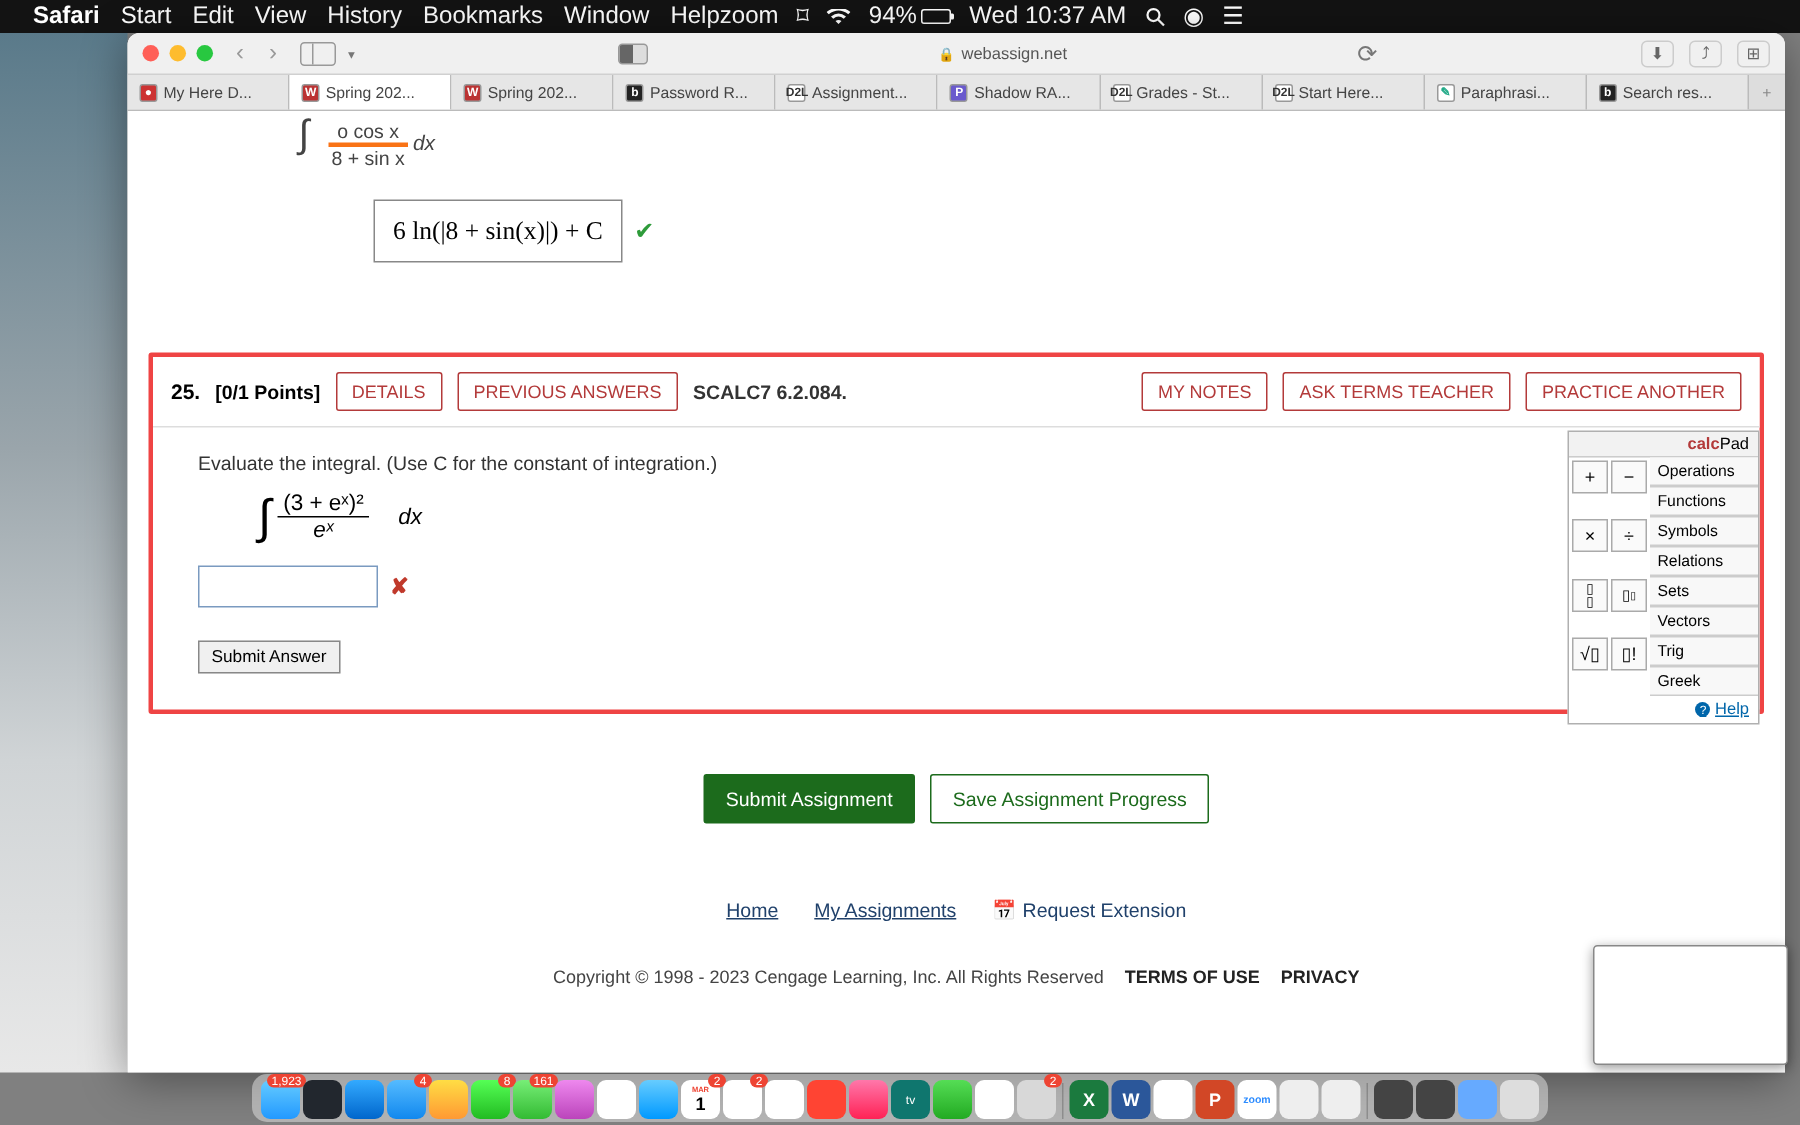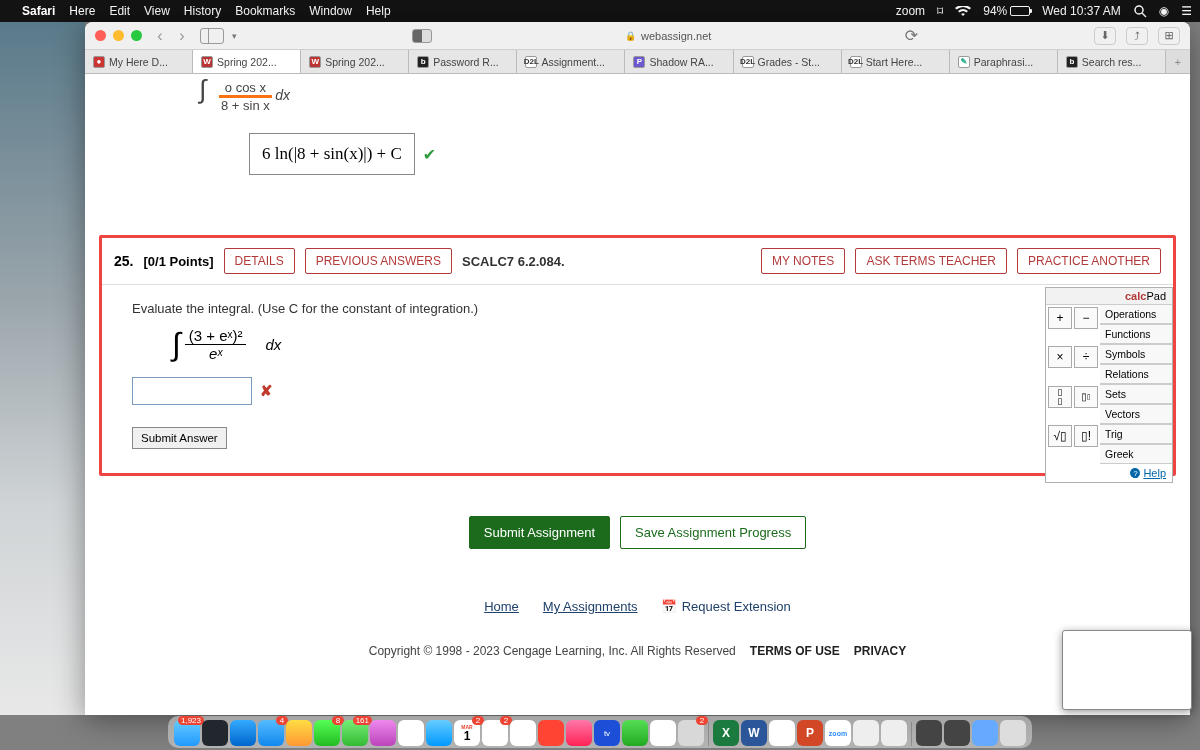--- a/index.html
+++ b/index.html
@@ -1,19 +1,19 @@
 <!DOCTYPE html>
 <html><head>
 <meta charset="utf-8">
 <style>
 * { margin: 0; padding: 0; box-sizing: border-box; font-family: -apple-system, BlinkMacSystemFont, "Segoe UI", sans-serif; }
 body { width: 1200px; height: 750px; overflow: hidden; background: #808080; position: relative; }
 
 
-.menubar { height: 22px; background: rgba(0,0,0,0.85); color: #fff; display: flex; align-items: center; padding: 0 8px; font-size: 12px; justify-content: space-between; }
+.menubar { height: 22px; background: rgba(0,0,0,0.85); color: #fff; display: flex; align-items: center; padding: 0 8px; font-size: 16px; }
 .menubar-left { display: flex; gap: 14px; align-items: center; }
 .menubar-right { display: flex; gap: 12px; align-items: center; }
 .apple-logo { font-size: 13px; }
 .menu-item { cursor: default; }
 .battery { display: inline-flex; align-items: center; gap: 3px; }
 .battery-icon { width: 20px; height: 10px; border: 1px solid #fff; border-radius: 2px; position: relative; }
 .battery-icon::after { content: ''; position: absolute; right: -3px; top: 2px; width: 2px; height: 4px; background: #fff; border-radius: 0 1px 1px 0; }
 .battery-fill { background: #fff; height: 100%; width: 94%; }
 
 
@@ -117,21 +117,21 @@
 
 svg { display: block; }
 </style>
 </head>
 <body>
 
 <div class="menubar">
   <div class="menubar-left">
     <span class="apple-logo"></span>
     <span class="menu-item" style="font-weight:bold">Safari</span>
-    <span class="menu-item">Here</span>
+    <span class="menu-item">Start</span>
     <span class="menu-item">Edit</span>
     <span class="menu-item">View</span>
     <span class="menu-item">History</span>
     <span class="menu-item">Bookmarks</span>
     <span class="menu-item">Window</span>
     <span class="menu-item">Help</span>
   </div>
   <div class="menubar-right">
     <span>zoom</span>
     <span>⌑</span>
@@ -363,21 +363,21 @@
     <span style="font-size:5px;color:#e43;font-weight:bold">MAR</span>
     <span style="font-size:12px;font-weight:bold;line-height:1">1</span>
     <span class="dock-badge">2</span>
   </div>
   <div class="dock-icon" style="background:#fff">
       <span class="dock-badge">2</span>
     </div>
   <div class="dock-icon" style="background:#fff"></div>
   <div class="dock-icon" style="background:#f43"></div>
   <div class="dock-icon" style="background:linear-gradient(#f7a,#f25)"></div>
-  <div class="dock-icon" style="background:#1d4ed8;color:#fff;display:flex;align-items:center;justify-content:center;font-size:8px">tv</div>
+  <div class="dock-icon" style="background:#0f766e;color:#fff;display:flex;align-items:center;justify-content:center;font-size:8px">tv</div>
   <div class="dock-icon" style="background:linear-gradient(#5d5,#2a2)"></div>
   <div class="dock-icon" style="background:#fff"></div>
   <div class="dock-icon" style="background:#d8d8d8">
       <span class="dock-badge">2</span>
     </div>
   <div class="dock-sep"></div>
   <div class="dock-icon" style="background:#1b7a3e;color:#fff;display:flex;align-items:center;justify-content:center;font-size:12px;font-weight:bold">X</div>
   <div class="dock-icon" style="background:#2b579a;color:#fff;display:flex;align-items:center;justify-content:center;font-size:12px;font-weight:bold">W</div>
   <div class="dock-icon" style="background:#fff"></div>
   <div class="dock-icon" style="background:#d24726;color:#fff;display:flex;align-items:center;justify-content:center;font-size:12px;font-weight:bold">P</div>

